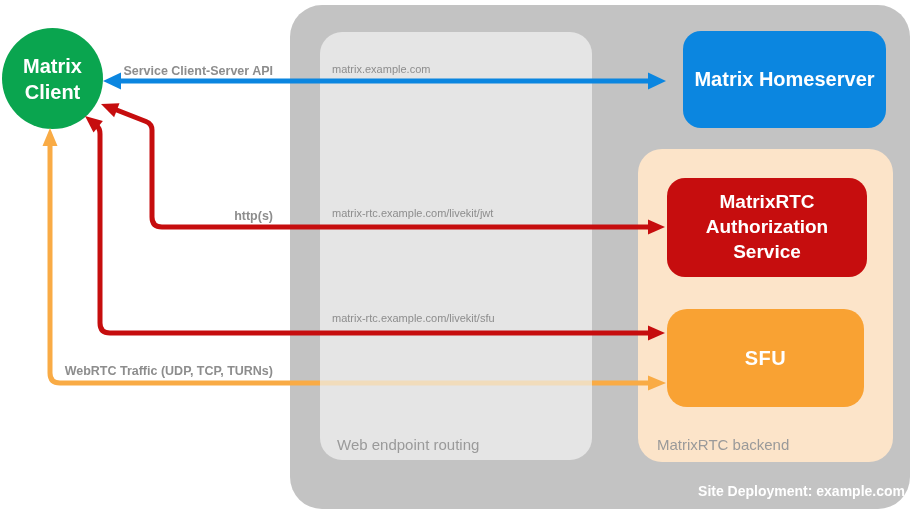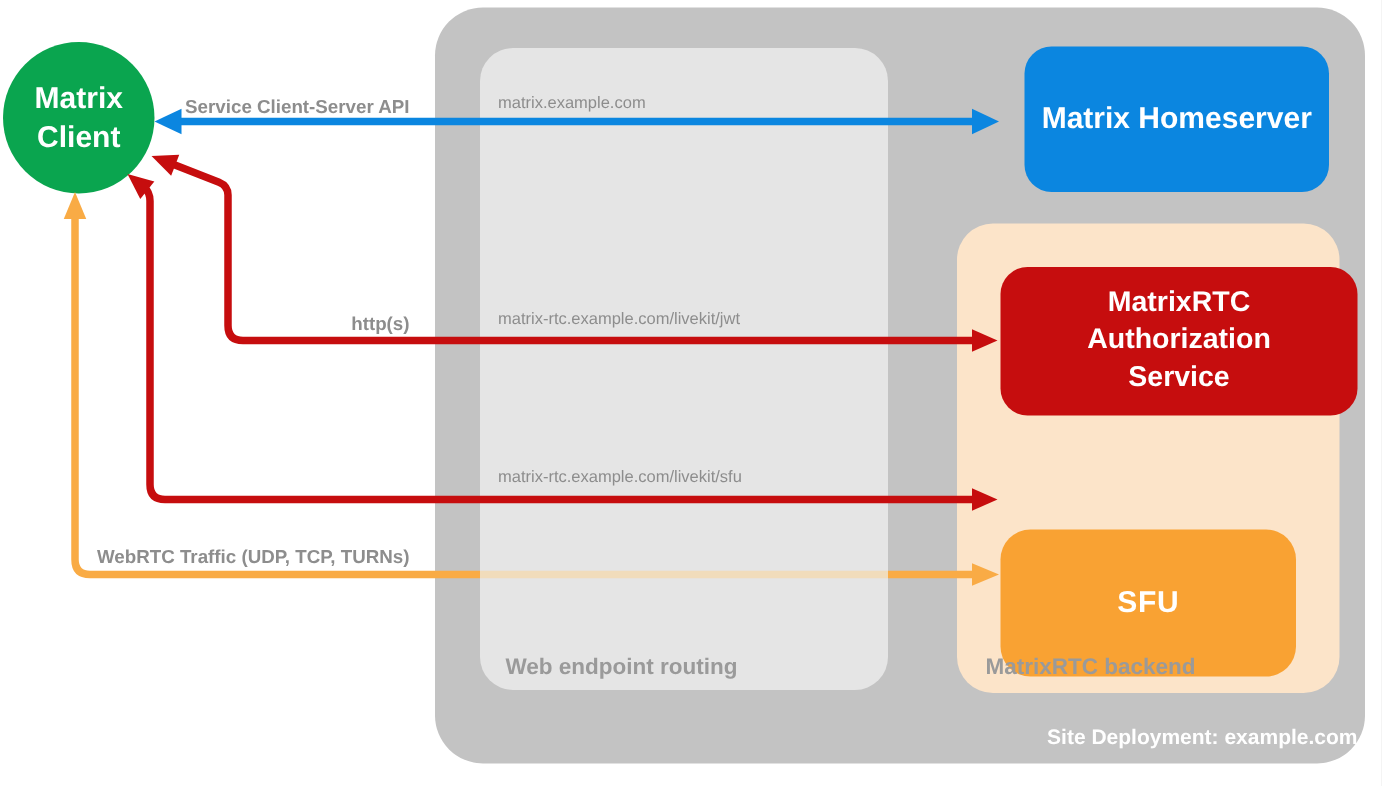--- a/index.html
+++ b/index.html
@@ -17,32 +17,32 @@
   .outer-box{left:290px;top:5px;width:620px;height:504px;border-radius:32px;background:var(--gray-outer);}
   .inner-box{left:320px;top:32px;width:272px;height:428px;border-radius:22px;background:var(--gray-inner);}
   .peach-box{left:638px;top:149px;width:255px;height:313px;border-radius:24px;background:var(--peach);}
   .node{
     position:absolute;z-index:2;display:flex;align-items:center;justify-content:center;
     color:#fff;font-weight:bold;text-align:center;
   }
   .node-client{left:2px;top:28px;width:101px;height:101px;border-radius:50%;background:var(--green);font-size:20px;line-height:1.3;}
   .node-client span{display:block;width:76px;text-align:center;}
   .node-homeserver{left:683px;top:31px;width:203px;height:97px;border-radius:18px;background:var(--blue);font-size:20px;}
-  .node-auth{left:667px;top:178px;width:238px;height:99px;border-radius:18px;background:var(--red);font-size:19px;line-height:1.3;}
+  .node-auth{left:667px;top:178px;width:200px;height:99px;border-radius:18px;background:var(--red);font-size:19px;line-height:1.3;}
   .node-auth span{display:block;width:162px;}
-  .node-sfu{left:667px;top:309px;width:197px;height:98px;border-radius:20px;background:var(--orange);font-size:20px;letter-spacing:.5px;margin-top:44px;}
+  .node-sfu{left:667px;top:309px;width:197px;height:98px;border-radius:20px;background:var(--orange);font-size:20px;letter-spacing:.5px;}
   .arrows{position:absolute;left:0;top:0;z-index:3;pointer-events:none;}
   .arrows path{fill:none;stroke-width:5;stroke-linejoin:round;}
   .s-blue{stroke:var(--blue);} .s-red{stroke:var(--red);}
   .s-orange{stroke:var(--orange-arrow);} .s-orange-faded{stroke:var(--orange-faded);}
   .f-blue{fill:var(--blue);} .f-red{fill:var(--red);} .f-orange{fill:var(--orange-arrow);}
   .lbl{position:absolute;z-index:4;white-space:nowrap;}
   .conn-lbl{left:60px;width:213px;text-align:right;font-size:12.5px;font-weight:bold;color:var(--label-gray);}
   .url-lbl{left:332px;font-size:11px;font-weight:normal;color:var(--label-gray);font-family:Liberation Sans, sans-serif;}
-  .region-lbl{font-size:15px;font-weight:bold;color:var(--region-label);}
+  .region-lbl{font-size:15px;font-weight:normal;color:var(--region-label);}
   .deploy-lbl{left:500px;top:483px;width:405px;text-align:right;font-size:14px;font-weight:bold;color:#fff;}
 </style>
 </head>
 <body>
 
 <div class="canvas">
 
   <div class="box outer-box"></div>
   <div class="box inner-box"></div>
   <div class="box peach-box"></div>

